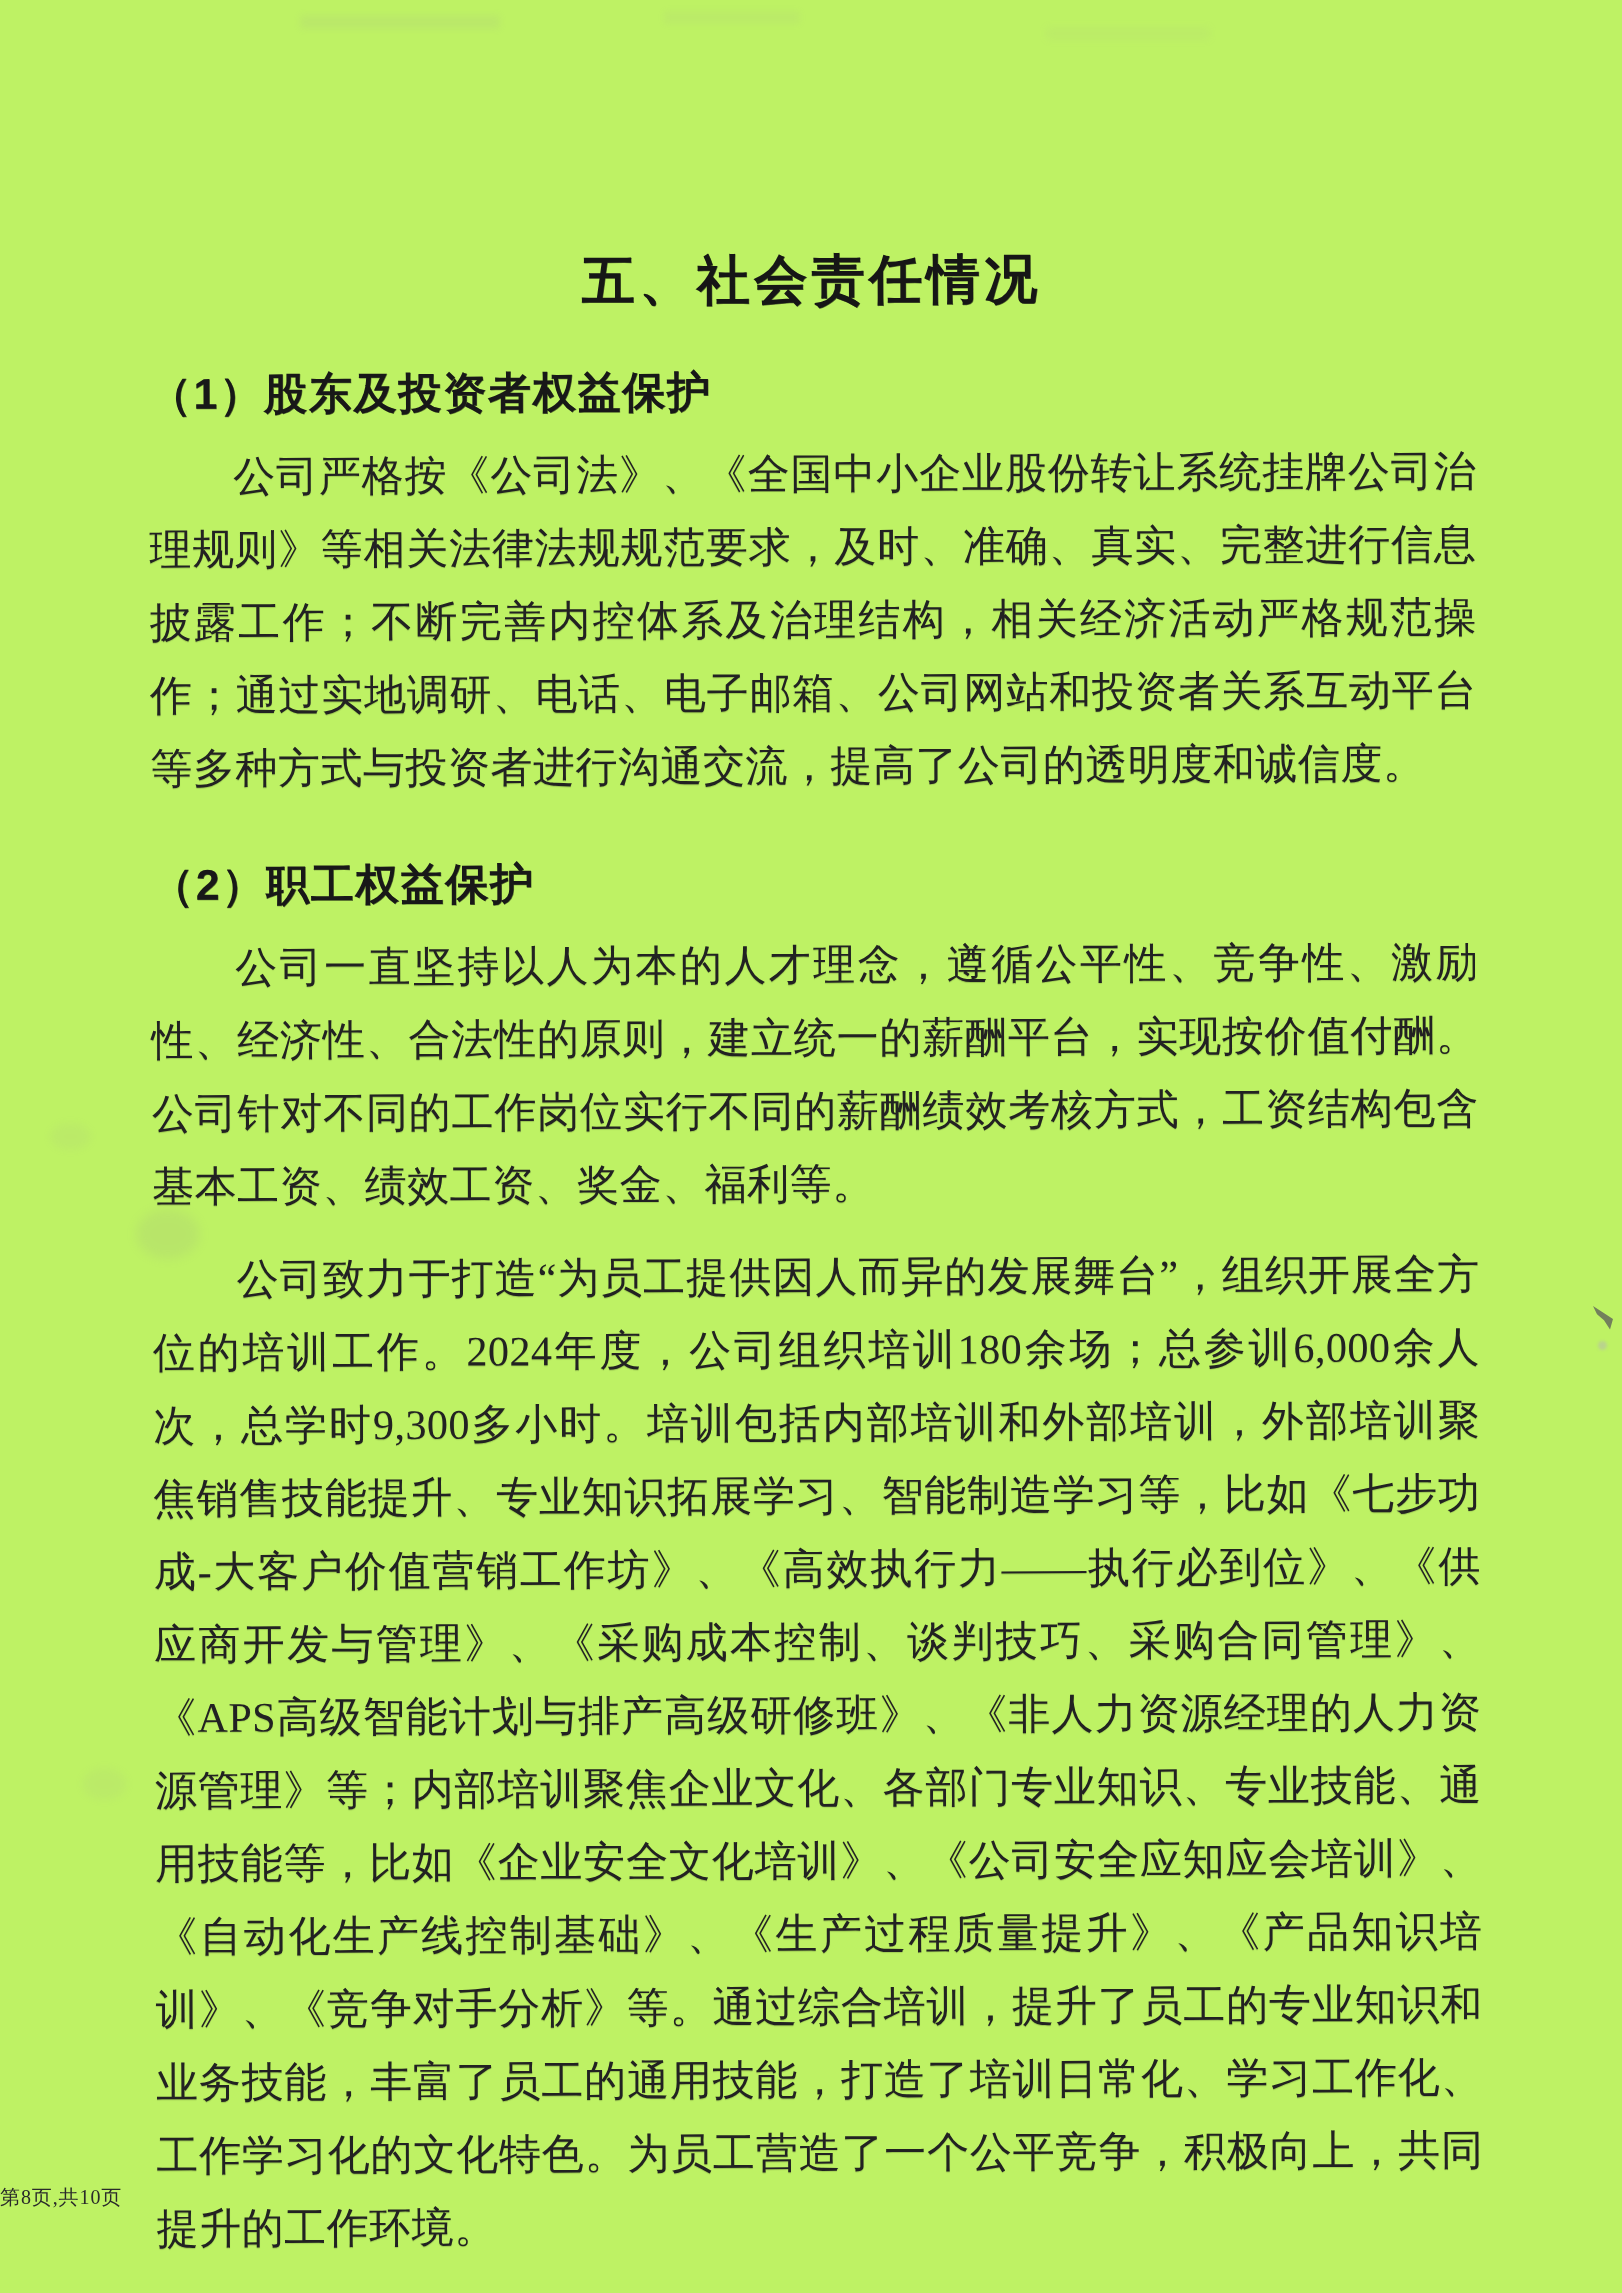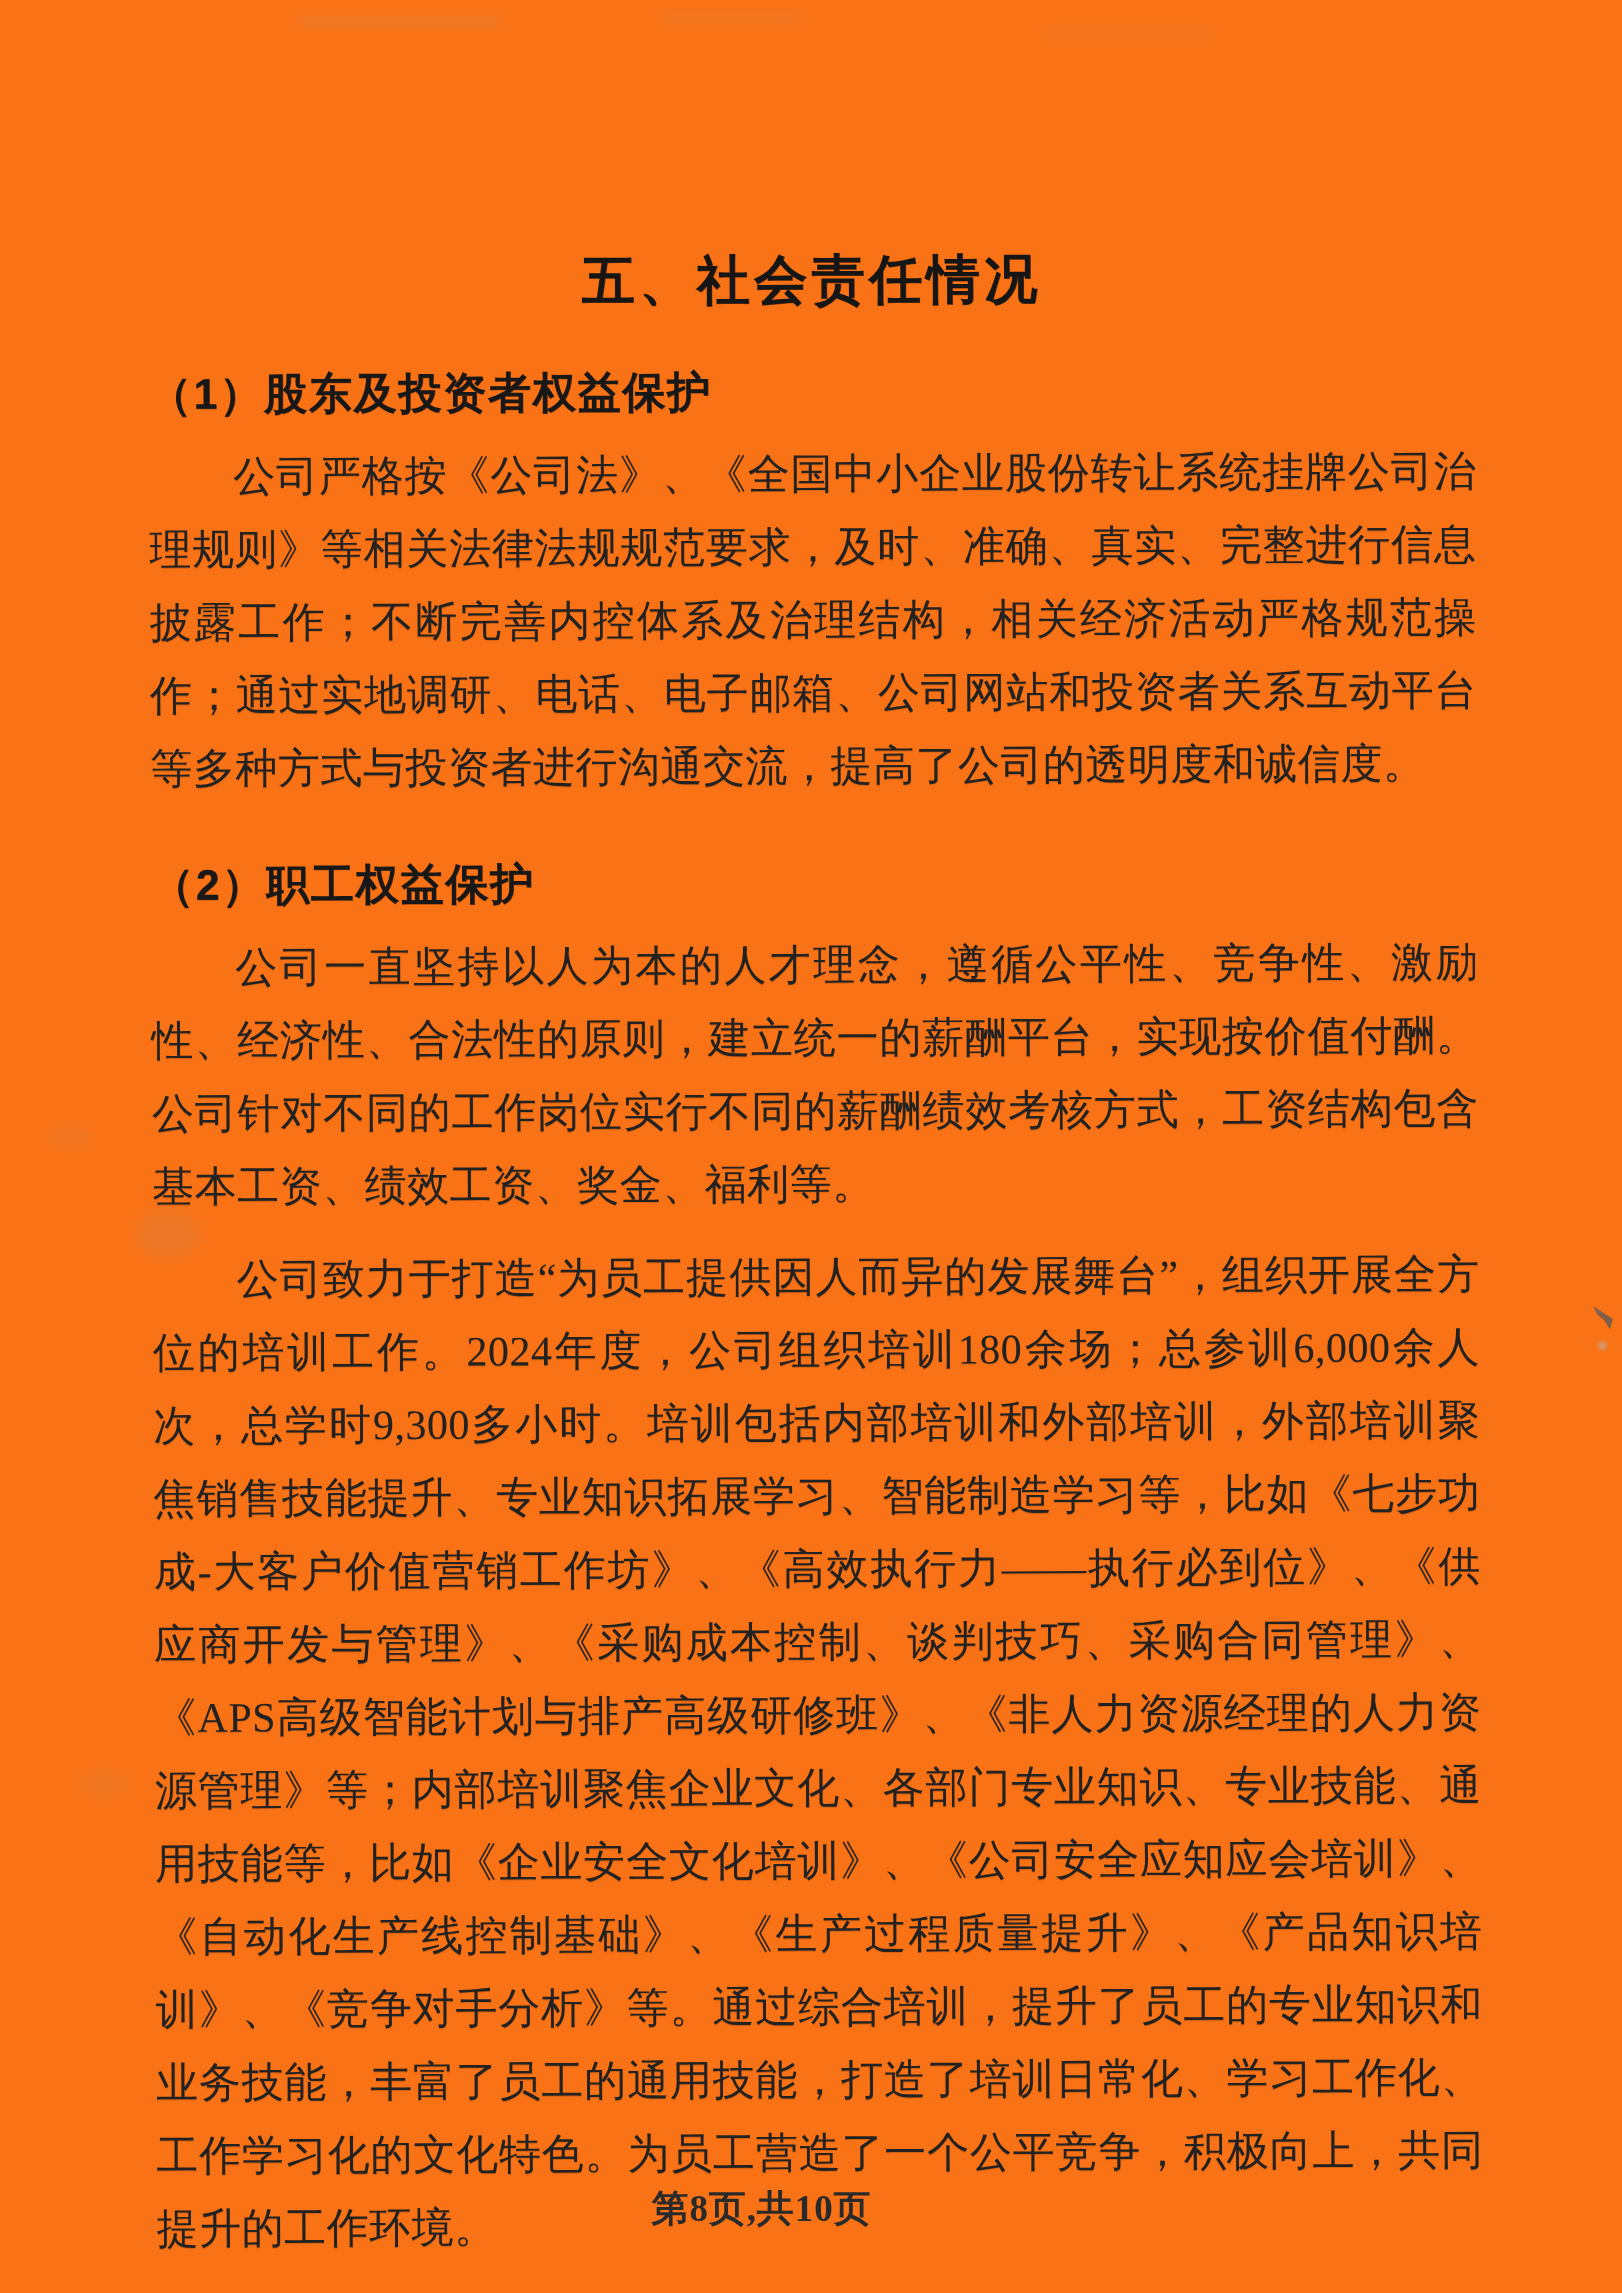--- a/index.html
+++ b/index.html
@@ -4,21 +4,21 @@
 <style>
   html, body {
     margin: 0;
     padding: 0;
     background: #e8e8e8;
   }
   .page {
     position: relative;
     width: 1623px;
     height: 2294px;
-    background: #f97316;
+    background: #bef264;
     overflow: hidden;
     font-family: "Liberation Serif", "DejaVu Serif", serif;
     color: #1f1f1f;
   }
   .content {
     position: absolute;
     top: 227px;
     left: 148px;
     width: 1327px;
     transform: rotate(-0.25deg);
@@ -56,25 +56,24 @@
     text-indent: 2em;
     letter-spacing: 0.5px;
     color: #222222;
     text-shadow: 0 0.9px 0.9px rgba(0,0,0,0.18);
   }
   .page-footer {
     position: absolute;
     left: 0;
     right: 100px;
     top: 2184px;
-    text-align: center;
-    font-size: 37px;
+    text-align: left;
+    font-size: 20px;
     letter-spacing: 0.9px;
     color: #2a2a2a;
-    font-weight: bold;
   }
   
   .artifact {
     position: absolute;
     pointer-events: none;
   }
   .a-topghost1 { left: 300px; top: 14.5px; width: 200px; height: 14.5px;
     background: #9a9a9a; opacity: 0.10; filter: blur(3.6px); }
   .a-topghost2 { left: 664px; top: 11px; width: 136px; height: 12.7px;
     background: #9a9a9a; opacity: 0.08; filter: blur(3.6px); }

